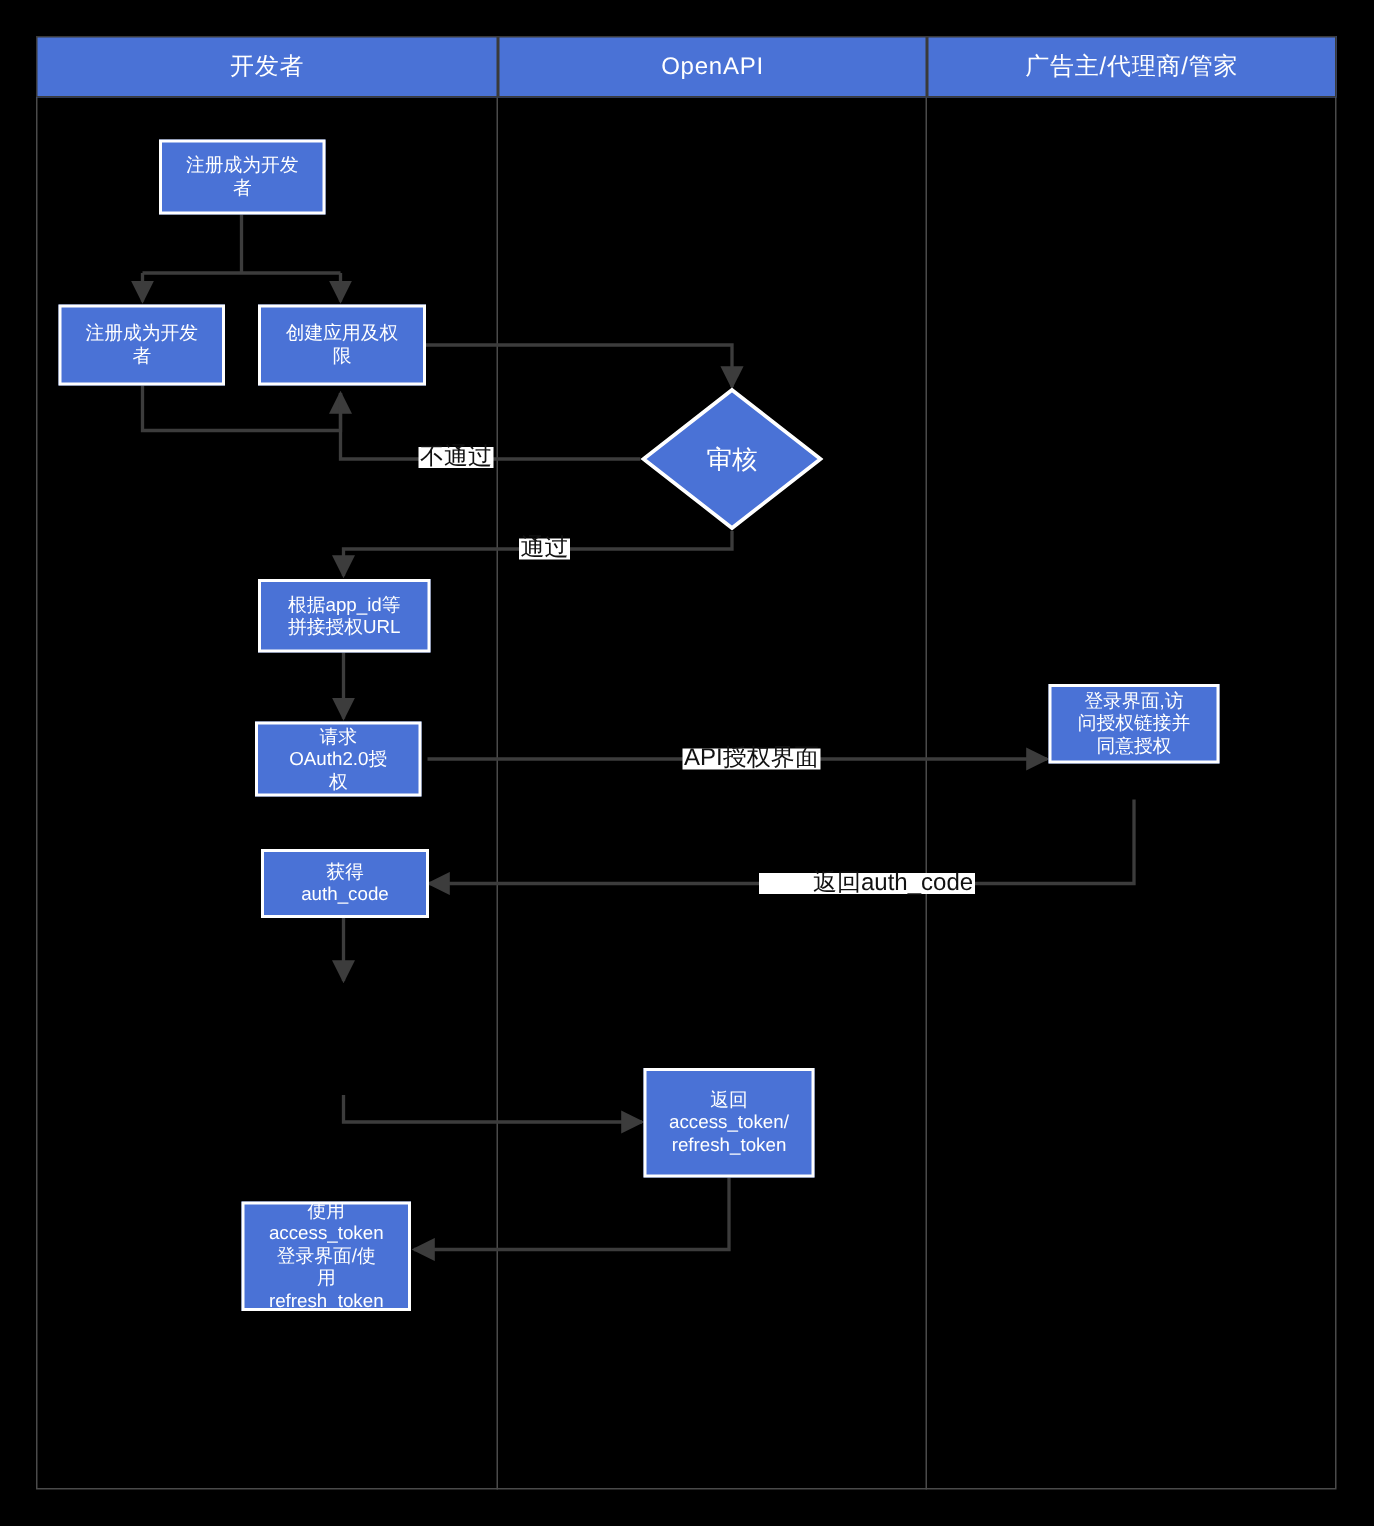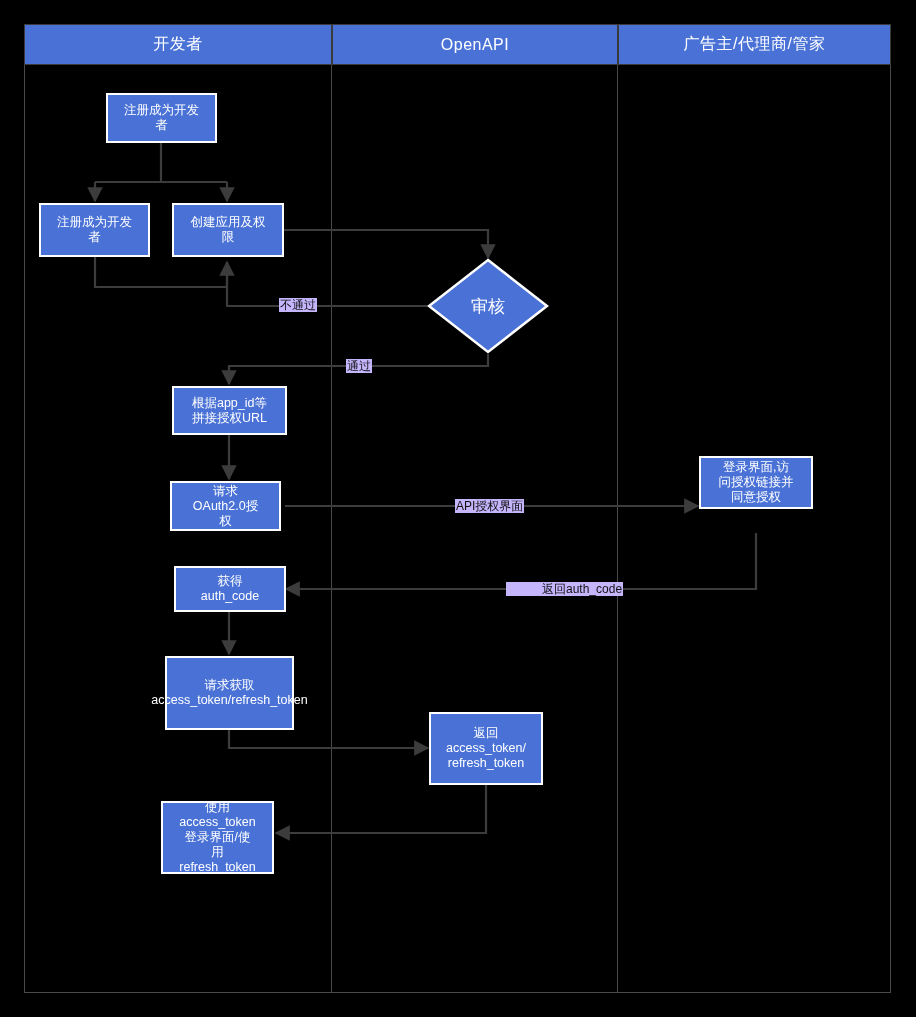--- a/index.html
+++ b/index.html
@@ -21,21 +21,21 @@
   .node{position:absolute;background:#4a72d6;border:2px solid #ffffff;
         box-sizing:border-box;color:#ffffff;font-size:12.5px;line-height:15px;
         display:flex;align-items:center;justify-content:center;text-align:center;
         padding:2px 16px;}
   .diamond-wrap{position:absolute;}
   .diamond-wrap svg{position:absolute;left:0;top:0;}
   .diamond-label{position:absolute;inset:0;display:flex;align-items:center;
                  justify-content:center;color:#fff;font-size:17px;}
 
   
-  .elabel{position:absolute;background:#c4b5fd;color:#111;font-size:12px;
+  .elabel{position:absolute;background:#ffffff;color:#111;font-size:16px;
           line-height:14px;padding:0 1px;white-space:nowrap;}
 
   svg.edges{position:absolute;left:0;top:0;width:916px;height:1017px;
             pointer-events:none;}
 </style>
 </head>
 <body>
 
 <div id="stage">
 
@@ -117,23 +117,20 @@
   </div>
 
   <div class="node" style="left:699px;top:456px;width:114px;height:53px;">
     <span>登录界面,访问授权链接并同意授权</span>
   </div>
 
   <div class="node" style="left:174px;top:566px;width:112px;height:46px;">
     <span>获得auth_code</span>
   </div>
 
-  <div class="node" style="left:165px;top:656px;width:129px;height:74px;">
-    <span>请求获取 access_token/refresh_token</span>
-  </div>
 
   <div class="node" style="left:429px;top:712px;width:114px;height:73px;">
     <span>返回 access_token/ refresh_token</span>
   </div>
 
   <div class="node" style="left:161px;top:801px;width:113px;height:73px;">
     <span>使用 access_token 登录界面/使用 refresh_token</span>
   </div>
 
   <div class="elabel" style="left:279px;top:298px;">

